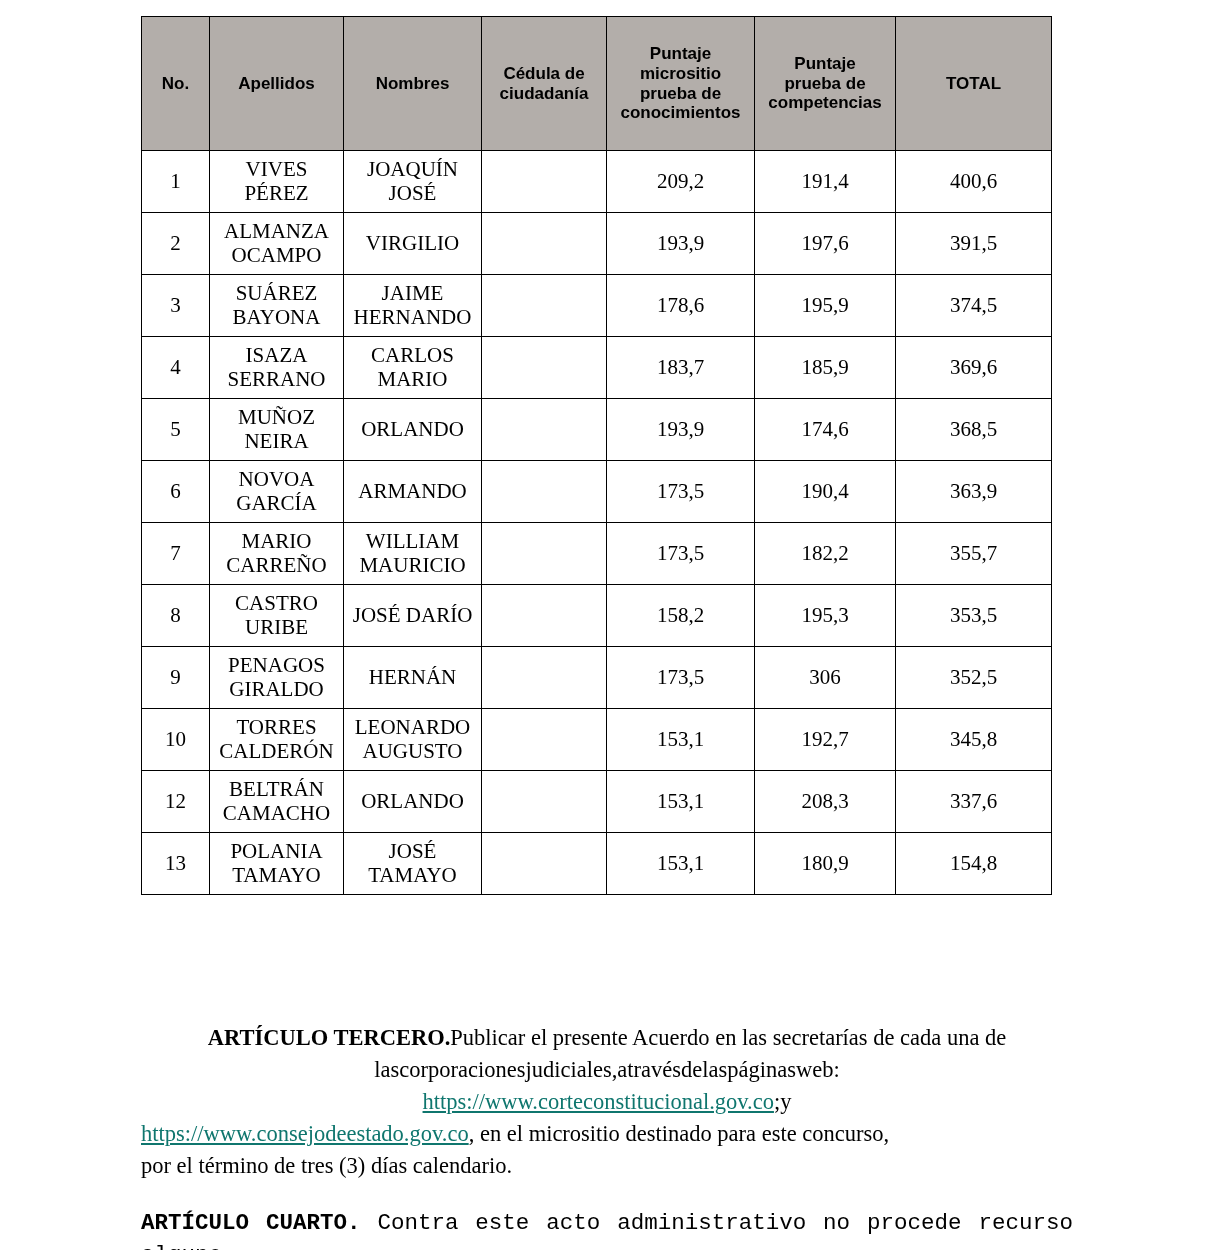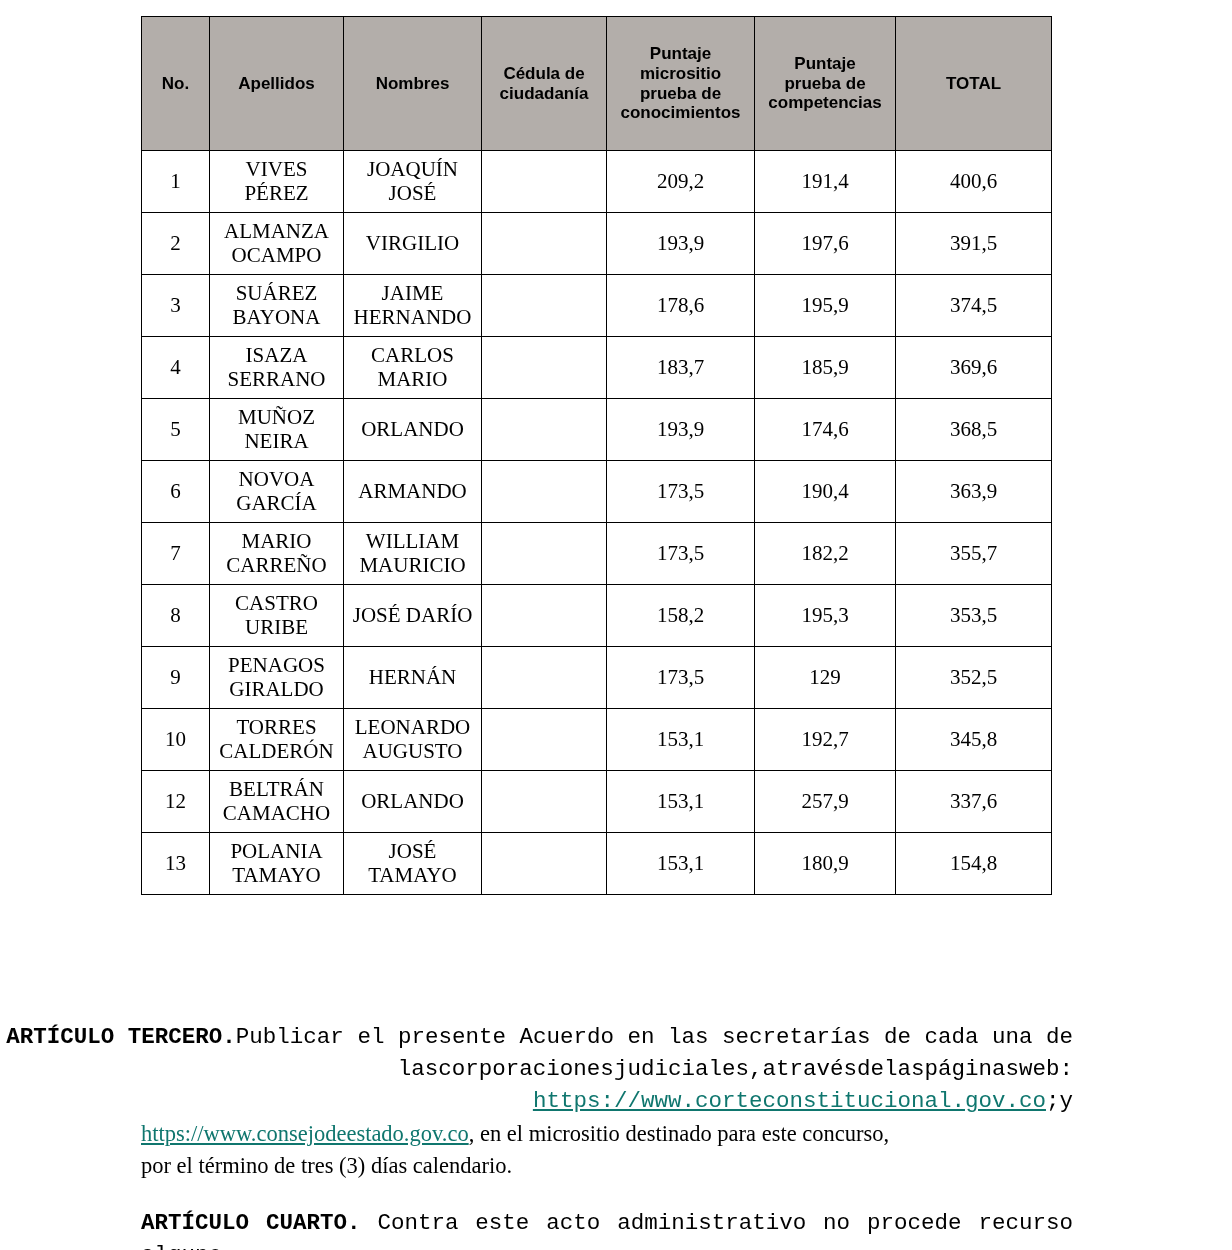--- a/index.html
+++ b/index.html
@@ -88,23 +88,22 @@
   .b { font-weight: bold; }
   .link {
     color: #0f766e;
     text-decoration: underline;
   }
   .justify-spread {
     display: block;
   }
   .line-justify {
     display: flex;
-    justify-content: flex-end;
+    justify-content: center;
     width: 100%;
-    font-family: Liberation Mono, monospace;
   }
   .nowrap { white-space: nowrap; }
 </style>
 </head>
 <body>
 
 <div class="page">
 
   <div class="table-wrap">
     <table class="results">
@@ -212,39 +211,39 @@
             <td class="score">158,2</td>
             <td class="score">195,3</td>
             <td class="total">353,5</td>
           </tr>
           <tr>
             <td class="num">9</td>
             <td class="apellidos">PENAGOS GIRALDO</td>
             <td class="nombres">HERNÁN</td>
             <td class="cedula"></td>
             <td class="score">173,5</td>
-            <td class="score">129</td>
+            <td class="score">306</td>
             <td class="total">352,5</td>
           </tr>
           <tr>
             <td class="num">10</td>
             <td class="apellidos">TORRES CALDERÓN</td>
             <td class="nombres">LEONARDO AUGUSTO</td>
             <td class="cedula"></td>
             <td class="score">153,1</td>
             <td class="score">192,7</td>
             <td class="total">345,8</td>
           </tr>
           <tr>
             <td class="num">12</td>
             <td class="apellidos">BELTRÁN CAMACHO</td>
             <td class="nombres">ORLANDO</td>
             <td class="cedula"></td>
             <td class="score">153,1</td>
-            <td class="score">257,9</td>
+            <td class="score">208,3</td>
             <td class="total">337,6</td>
           </tr>
           <tr>
             <td class="num">13</td>
             <td class="apellidos">POLANIA TAMAYO</td>
             <td class="nombres">JOSÉ TAMAYO</td>
             <td class="cedula"></td>
             <td class="score">153,1</td>
             <td class="score">180,9</td>
             <td class="total">154,8</td>

